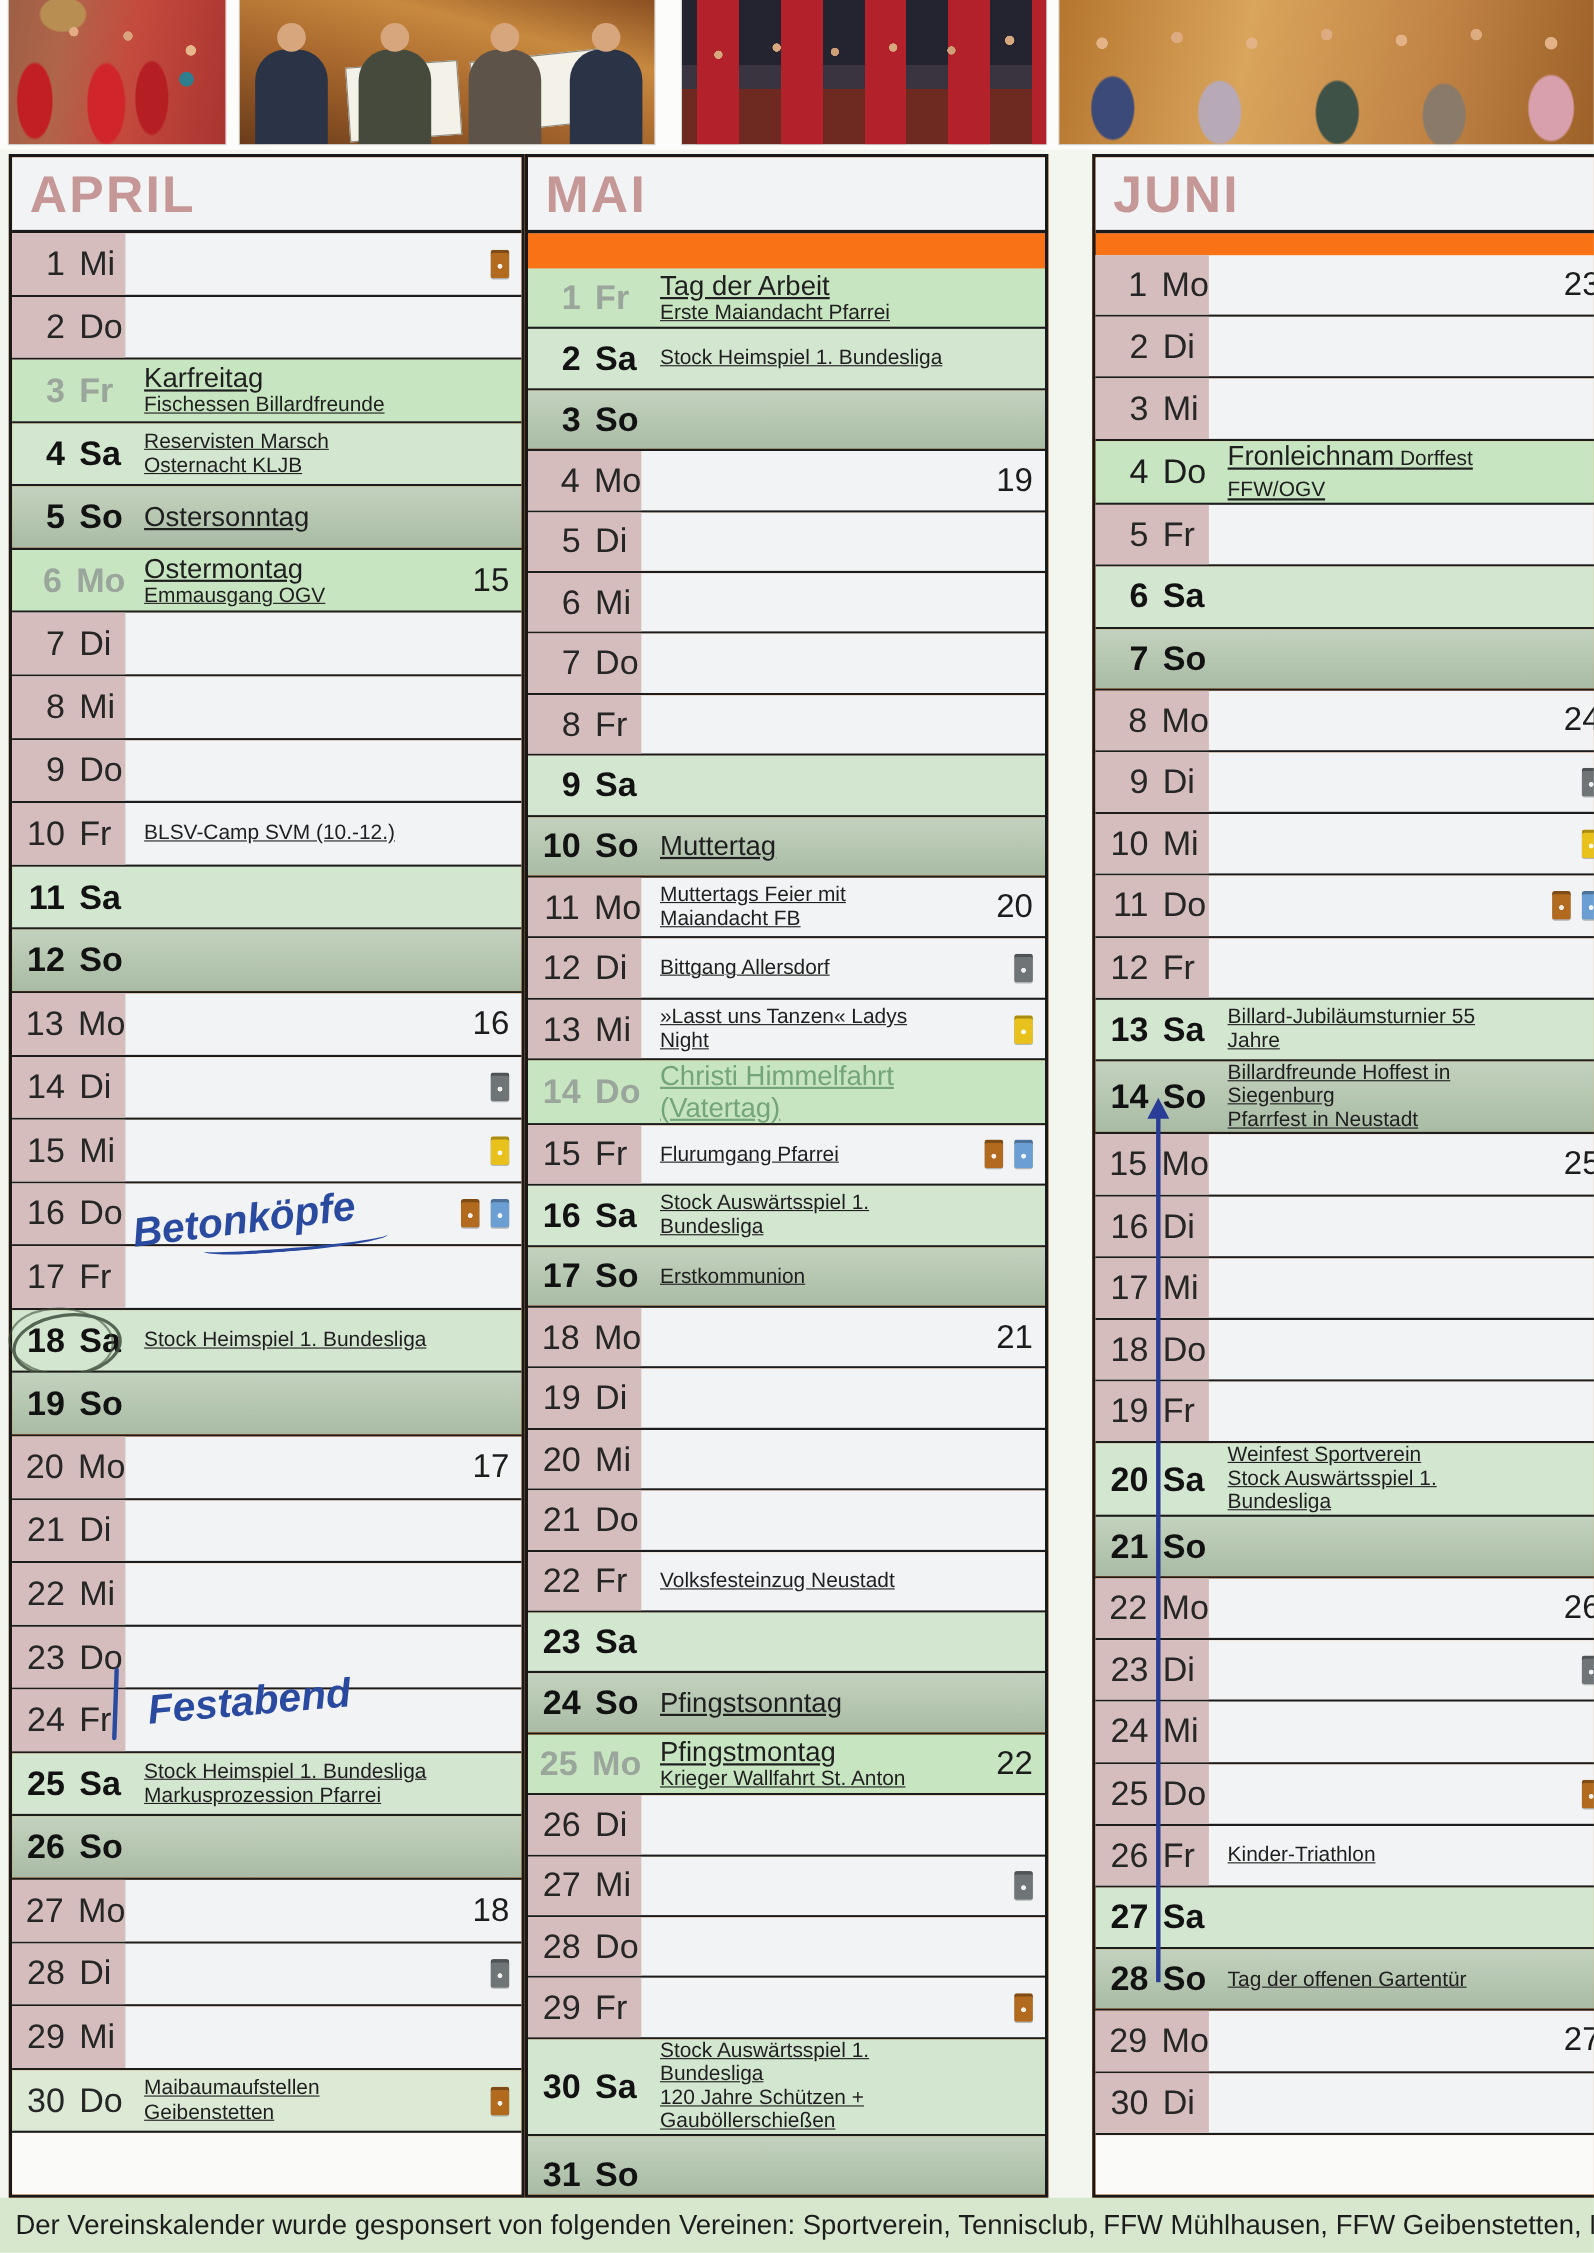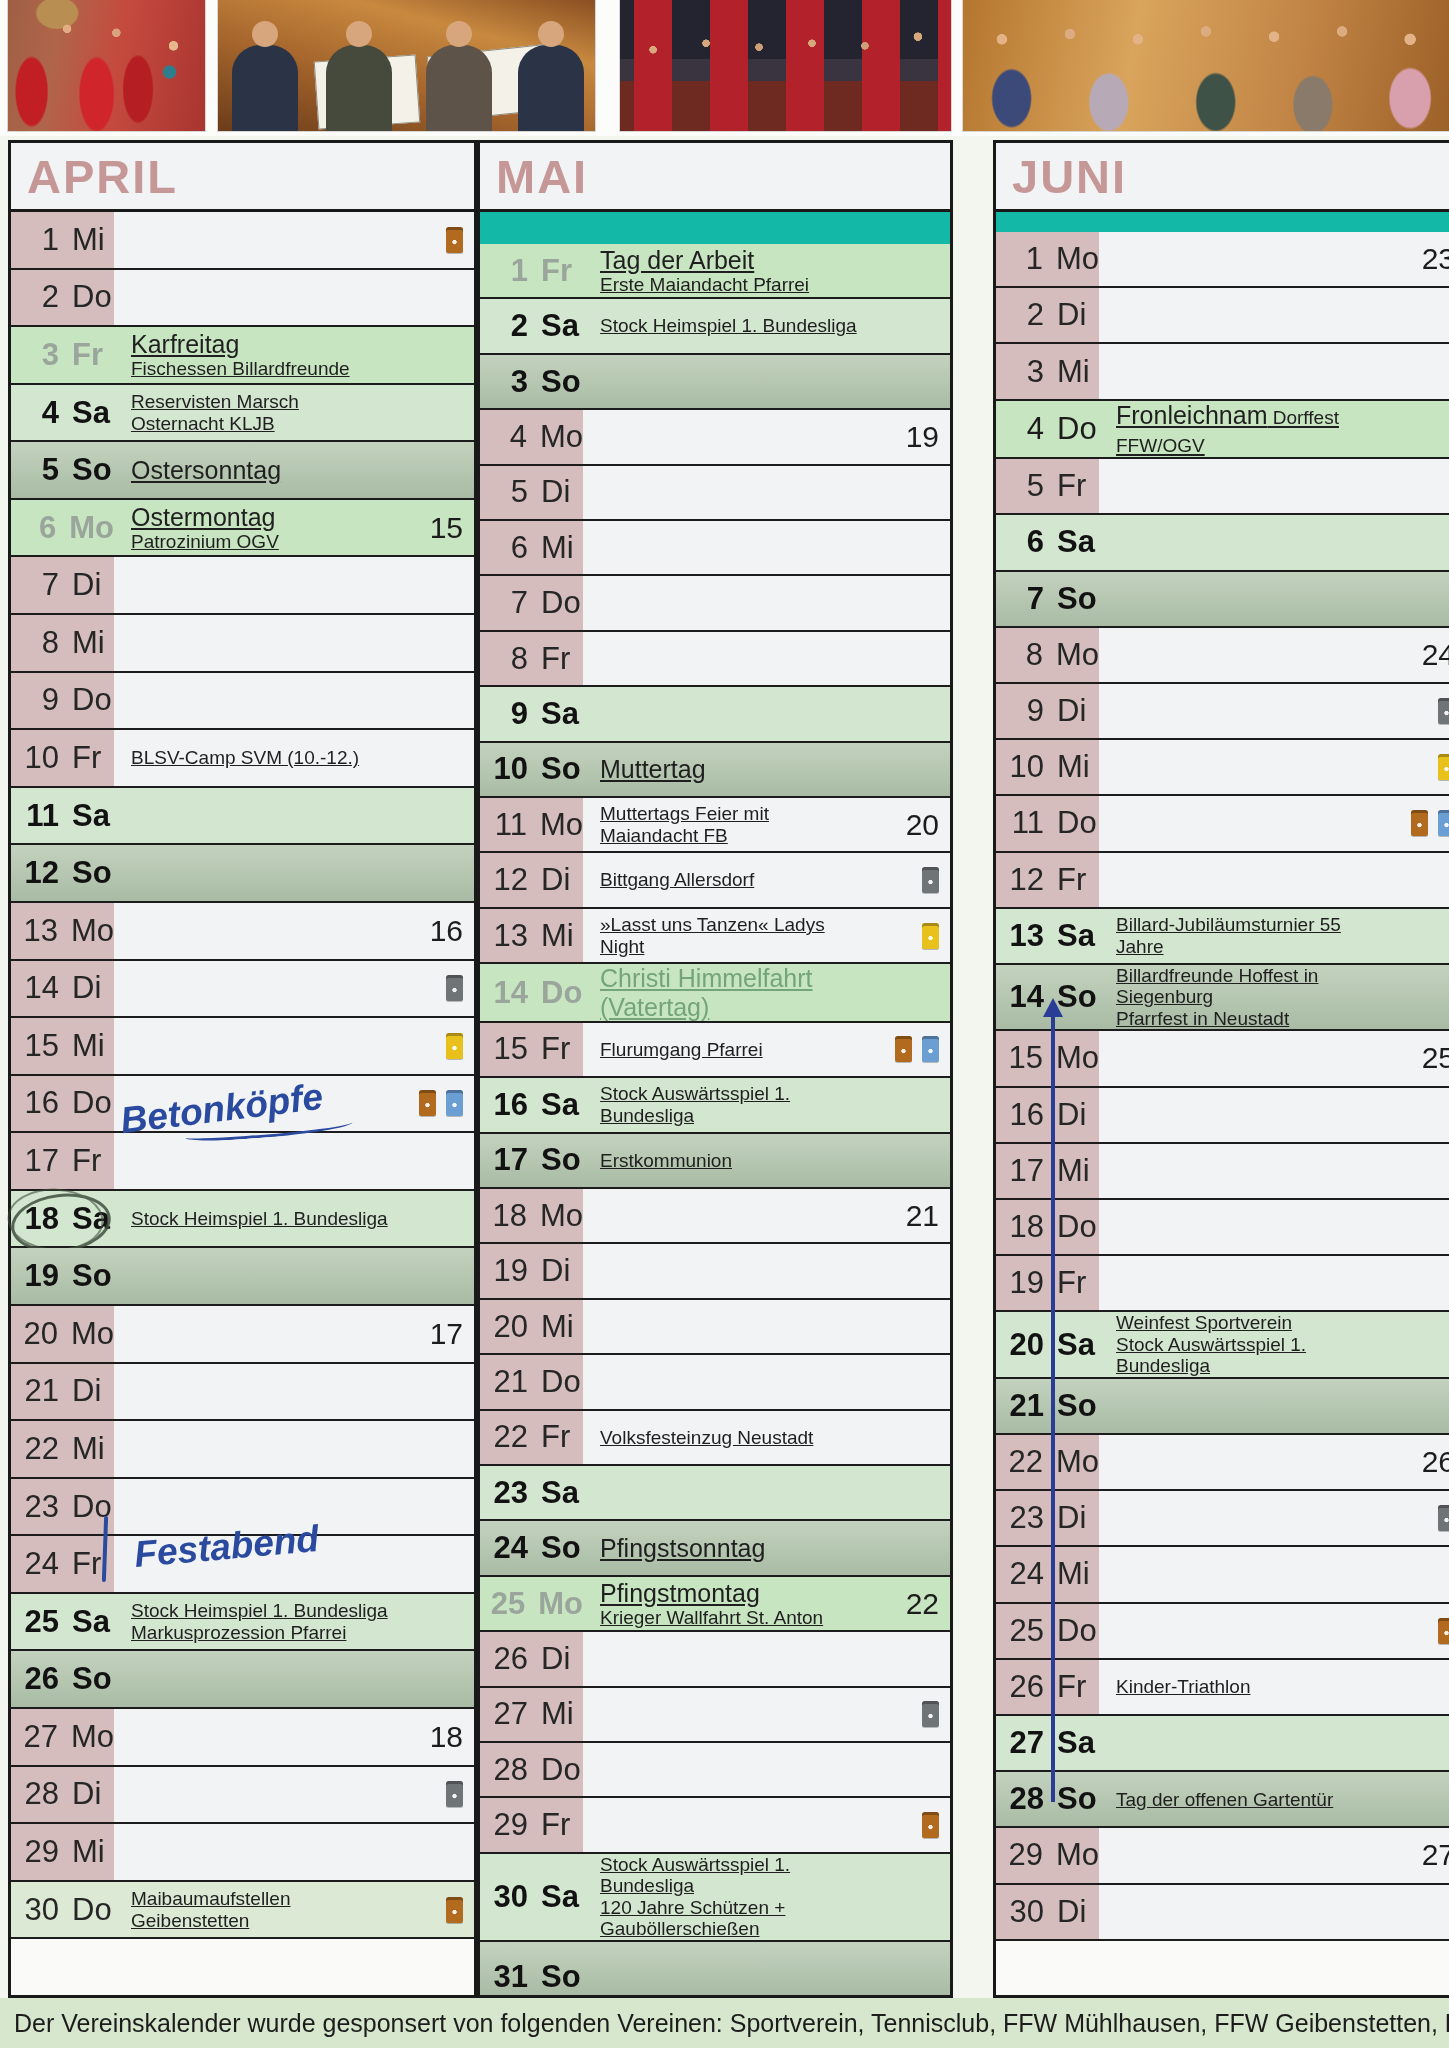--- a/index.html
+++ b/index.html
@@ -47,21 +47,21 @@
       radial-gradient(circle 11px at 78% 24%,#ddab80 0 45%,transparent 50%),
       radial-gradient(circle 12px at 92% 30%,#e4b287 0 45%,transparent 50%),
       radial-gradient(ellipse 34px 50px at 10% 75%,#3c4a7a 0 55%,transparent 60%),
       radial-gradient(ellipse 34px 50px at 30% 78%,#b8a9b6 0 55%,transparent 60%),
       radial-gradient(ellipse 34px 50px at 52% 78%,#3f5248 0 55%,transparent 60%),
       radial-gradient(ellipse 34px 50px at 72% 80%,#8a7a6a 0 55%,transparent 60%),
       radial-gradient(ellipse 36px 52px at 92% 75%,#d8a0ac 0 55%,transparent 60%),
       linear-gradient(100deg,#b5762f,#d9a45c 35%,#c08344 70%,#9c6128);}
   
   #months{position:absolute;left:0;top:140px;width:1449px;height:1858px;}
-  .month{position:absolute;top:0;height:1858px;border:3px solid #191919;background:#14b8a6;
+  .month{position:absolute;top:0;height:1858px;border:3px solid #191919;background:#f97316;
     display:flex;flex-direction:column;box-sizing:border-box;}
   #col0{left:8px;width:469px;} #col1{left:477px;width:476px;gap:32px;} #col2{left:993px;width:476px;gap:20px;}
   .mhead{height:66px;flex:none;border-bottom:3px solid #191919;display:flex;align-items:center;
     padding-left:16px;font-size:47px;font-weight:bold;color:#c59897;letter-spacing:2px;background:#f2f3f5;}
   .rows{flex:1;display:flex;flex-direction:column;}
   .row{flex:1;position:relative;display:flex;align-items:stretch;border-bottom:2px solid #1c1c1c;}
   .rows .row:last-child{border-bottom:none;align-items:flex-end;}
   .t-wk{background:#f1f3f4;}
   .t-wk .dcell{background:#d5bdbd;}
   .t-sat{background:#d3e6d0;}
@@ -170,21 +170,21 @@
             <div class="l big">Ostersonntag</div>
           </div>
         </div>
         <div class="row t-hol">
           <div class="dcell">
             <span class="dnum">6</span>
             <span class="dwd">Mo</span>
           </div>
           <div class="ev">
             <div class="l big">Ostermontag</div>
-            <div class="l">Patrozinium OGV</div>
+            <div class="l">Emmausgang OGV</div>
           </div>
           <div class="right">
             <span class="week">15</span>
           </div>
         </div>
         <div class="row t-wk">
           <div class="dcell">
             <span class="dnum">7</span>
             <span class="dwd">Di</span>
           </div>

